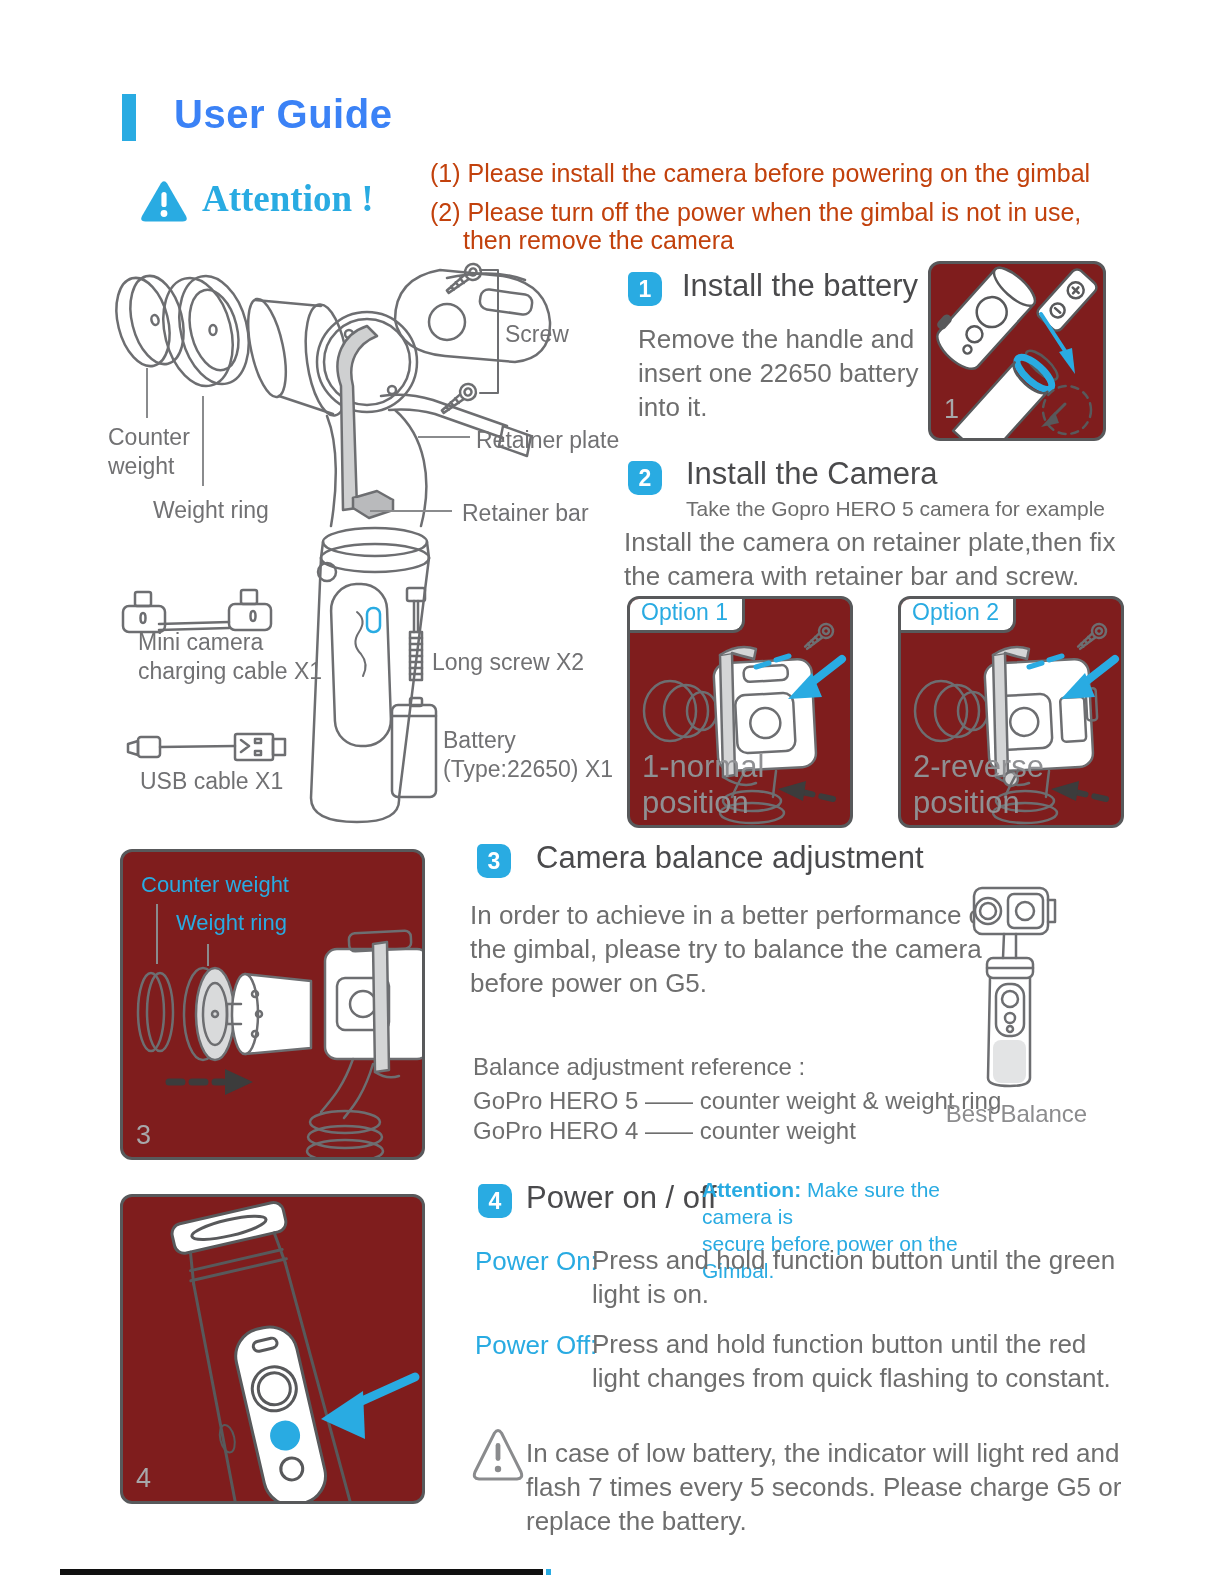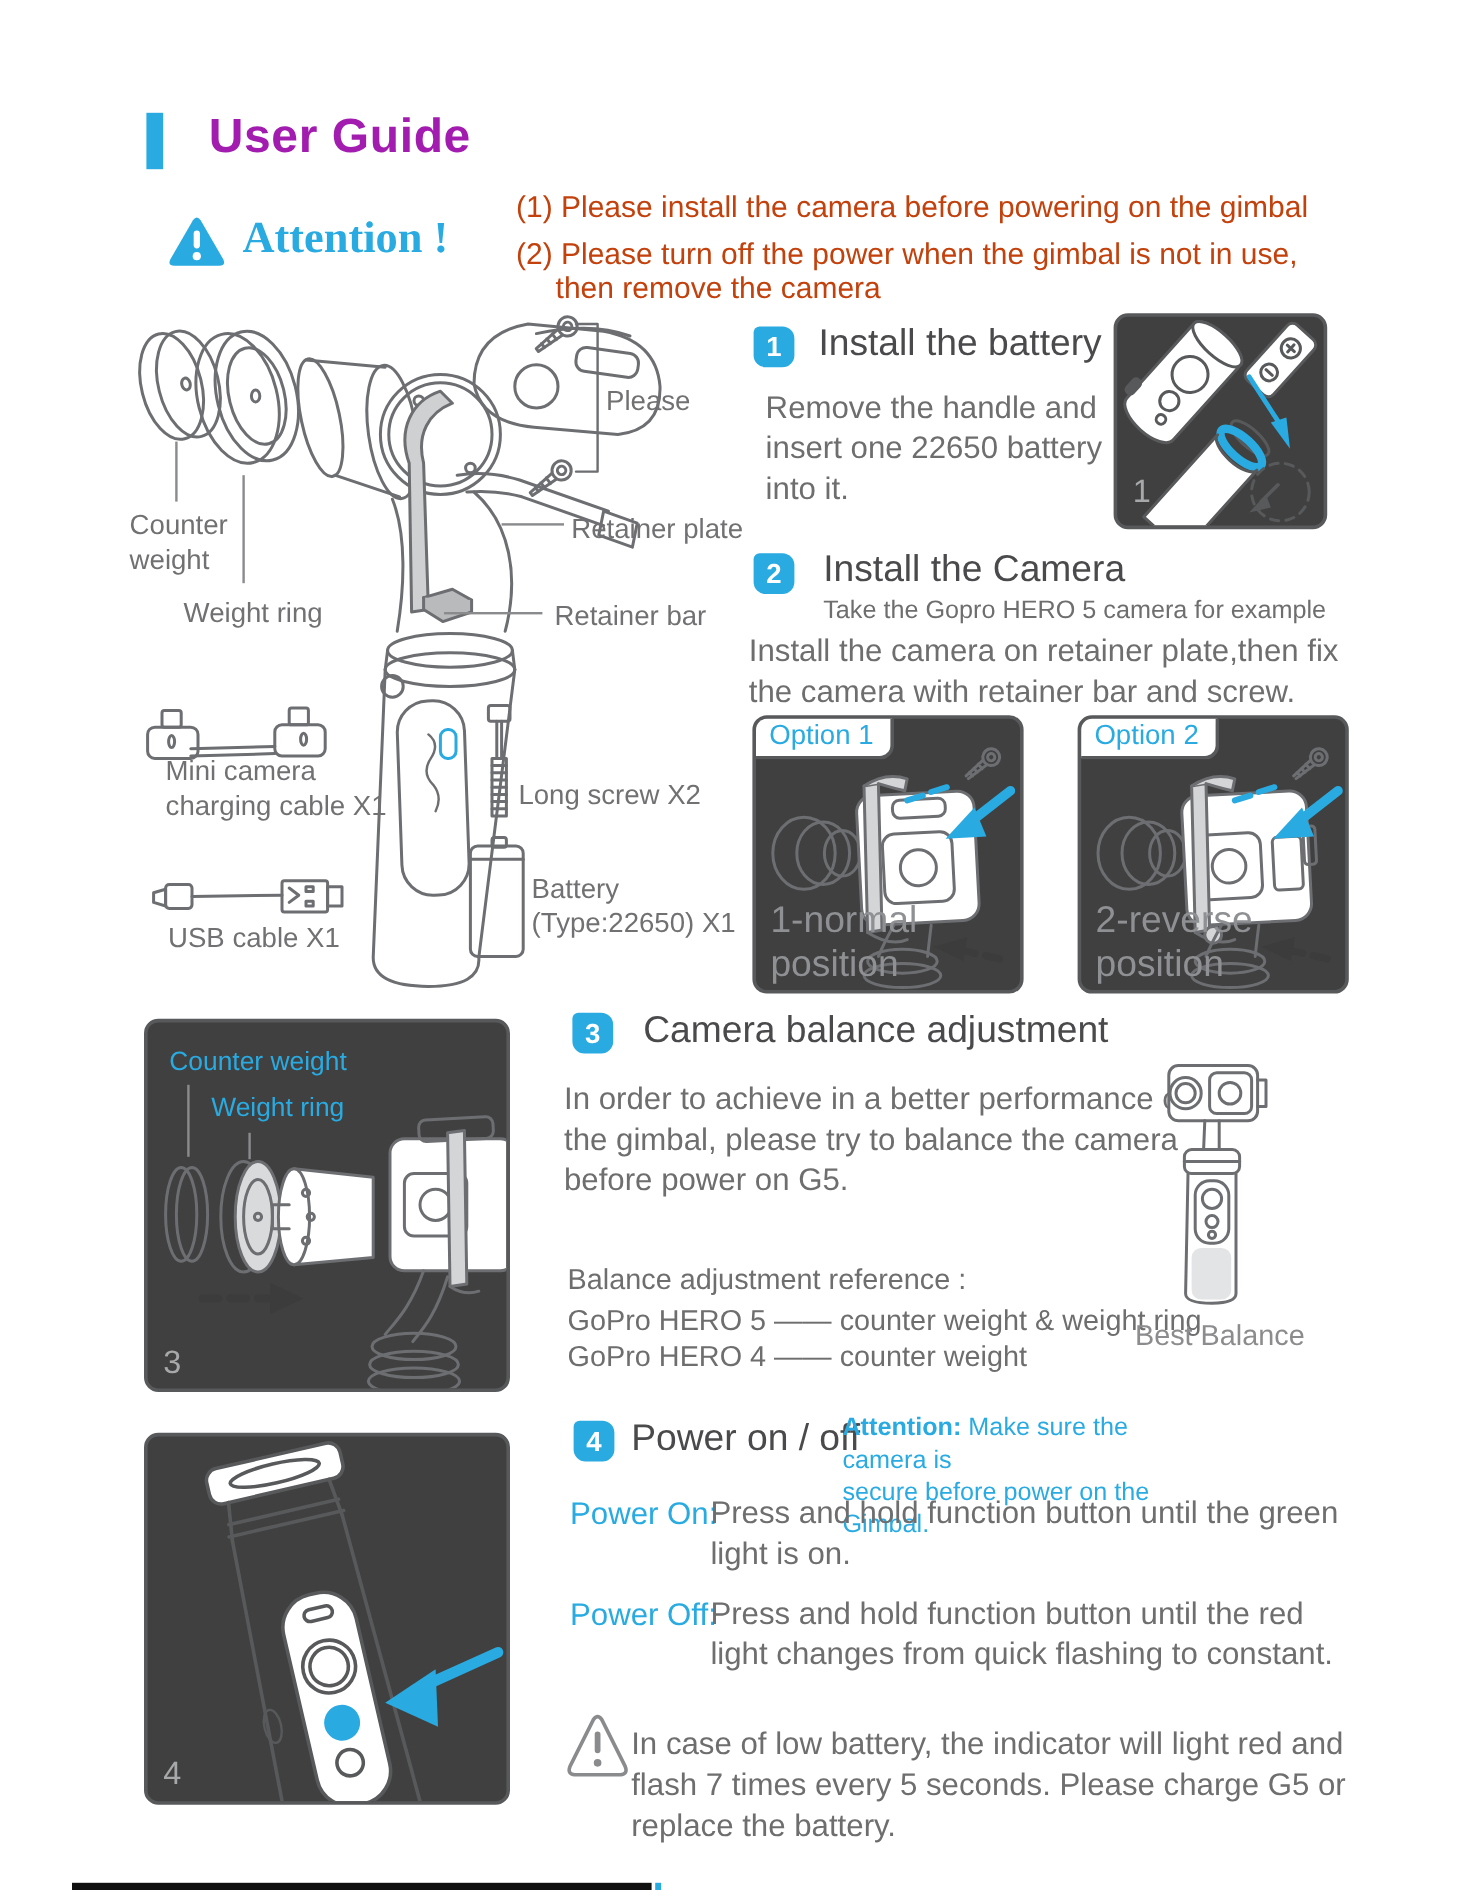--- a/index.html
+++ b/index.html
@@ -4,36 +4,36 @@
 <style>
   * { margin:0; padding:0; box-sizing:border-box; }
   html,body { background:#ffffff; }
   body {
     width:1220px; height:1583px; position:relative; overflow:hidden;
     font-family:"Liberation Sans","DejaVu Sans",sans-serif;
     color:#6e6e6e;
   }
   .abs { position:absolute; }
   .pre { white-space:pre-line; }
-  .page-title { font-size:40px; font-weight:600; color:#a21caf; letter-spacing:0.5px; }
+  .page-title { font-size:40px; font-weight:600; color:#3b82f6; letter-spacing:0.5px; }
   .attn-title { font-size:37px; font-weight:700; color:#29abe2;font-family:Liberation Serif, serif; }
   .note-text { font-size:25px; color:#c2410c; line-height:1.35; }
   .badge {
     width:34px; height:34px; background:#29abe2; color:#fff;
     border-radius:5px 10px 10px 10px; font-size:23px; font-weight:600;
     display:flex; align-items:center; justify-content:center;
   }
   .step-title { font-size:31px; color:#4a4a4c; }
   .step-sub { font-size:21px; color:#6e6e6e; }
   .body-text { font-size:26px; color:#6e6e6e; line-height:1.3; }
   .part-label { font-size:23px; color:#717173; line-height:1.25; }
   .leader-v { width:2px; background:#8a8b8d; }
   .leader-h { height:2px; background:#8a8b8d; }
   .fig-box {
-    background:#404040; border:3px solid #58595b; border-radius:12px; overflow:hidden;
+    background:#7f1d1d; border:3px solid #58595b; border-radius:12px; overflow:hidden;
   }
   .corner-num { font-size:27px; color:#a7a8aa; }
   .opt-tab {
     position:absolute; top:-1px; left:-1px; background:#ffffff;
     border:3px solid #58595b; border-top:none; border-left:none;
     border-radius:9px 0 12px 0; padding:1px 14px 4px 12px;
     color:#29abe2; font-size:23px;
   }
   .opt-caption { position:absolute; left:12px; bottom:4px; font-size:31px; color:#8f9093; }
   .blue-label { font-size:22px; color:#29abe2; }
@@ -166,21 +166,21 @@
       </g>
     </g>
   </svg>
 </div>
 
 <div class="abs leader-v" style="left:146px; top:368px; height:50px;"></div>
 <div class="abs leader-v" style="left:202px; top:396px; height:90px;"></div>
 <div class="abs leader-h" style="left:418px; top:436px; width:52px;"></div>
 <div class="abs leader-h" style="left:370px; top:510px; width:82px;"></div>
 
-<div class="abs part-label" style="left:505px; top:320px;">Please</div>
+<div class="abs part-label" style="left:505px; top:320px;">Screw</div>
 <div class="abs part-label pre" style="left:108px; top:423px;">Counter
 weight</div>
 <div class="abs part-label" style="left:153px; top:496px;">Weight ring</div>
 <div class="abs part-label" style="left:476px; top:426px;">Retainer plate</div>
 <div class="abs part-label" style="left:462px; top:499px;">Retainer bar</div>
 <div class="abs part-label pre" style="left:138px; top:628px;">Mini camera
 charging cable  X1</div>
 <div class="abs part-label" style="left:432px; top:648px;">Long screw  X2</div>
 <div class="abs part-label pre" style="left:443px; top:726px;">Battery
 (Type:22650)  X1</div>

